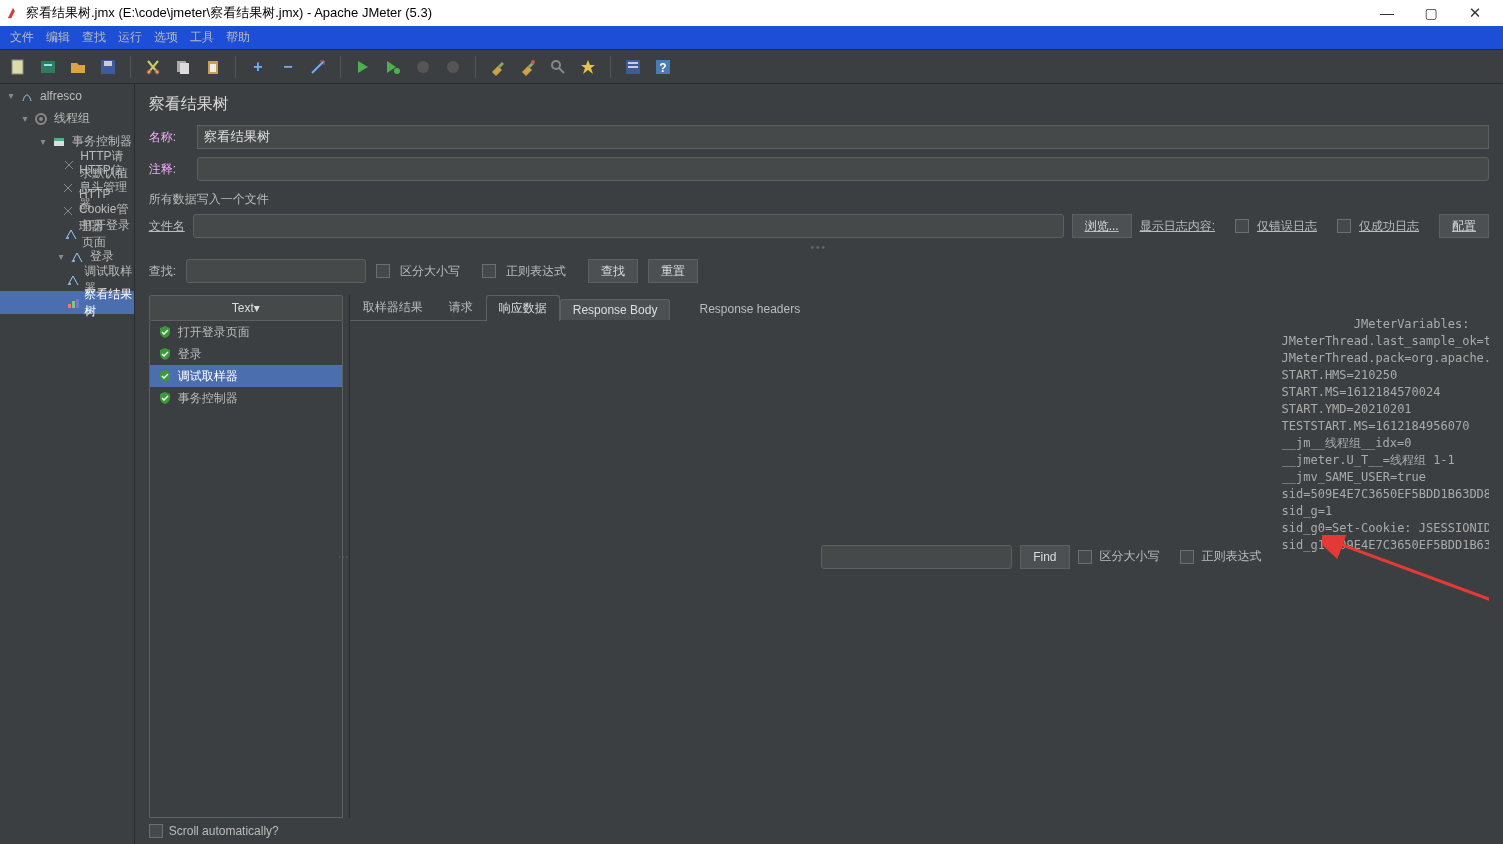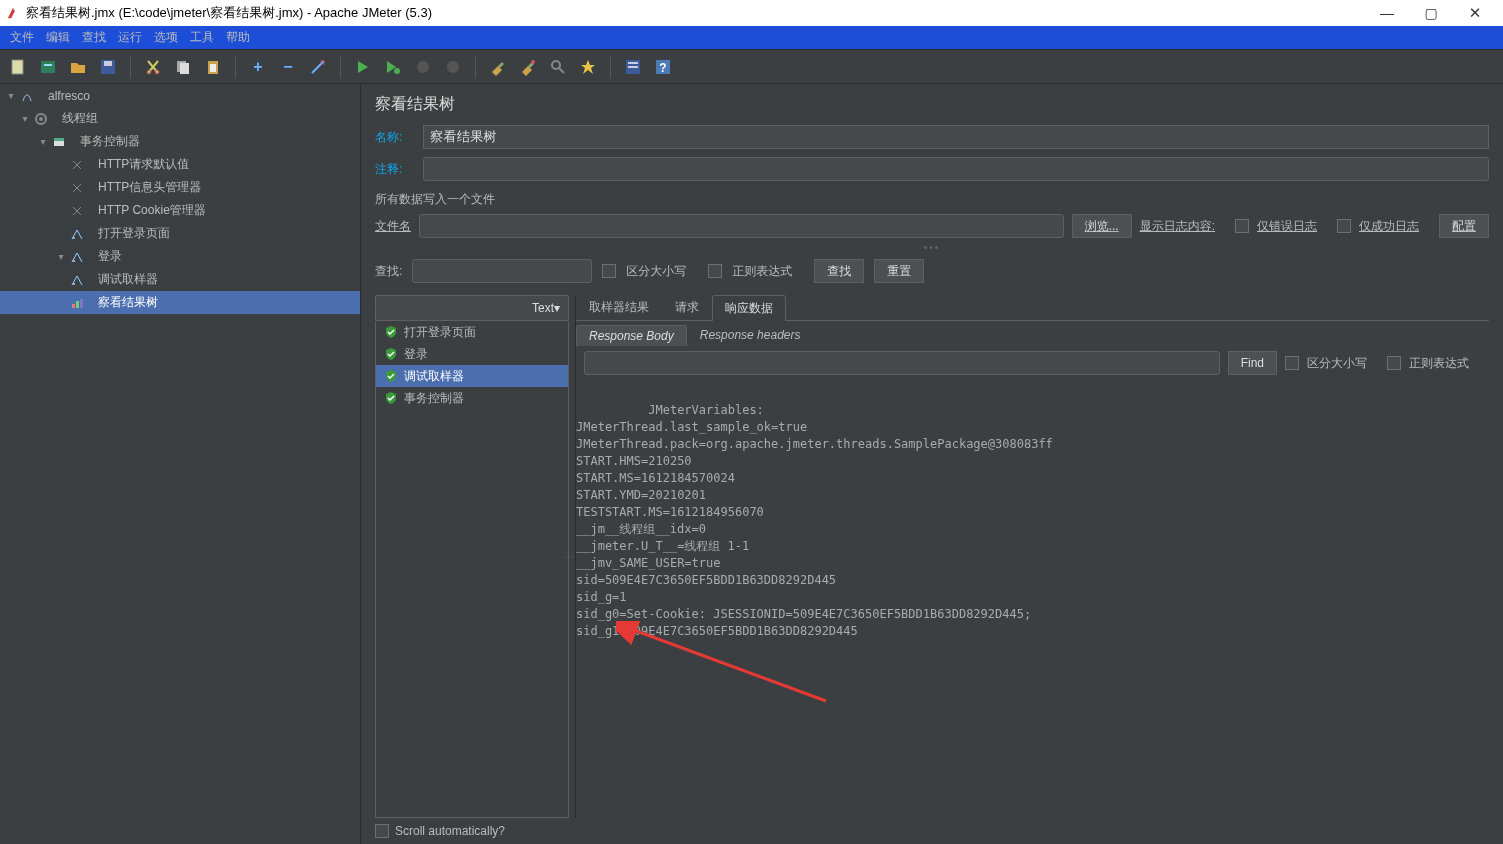--- a/index.html
+++ b/index.html
@@ -24,55 +24,55 @@
 
 .main { display: flex; height: calc(844px - 26px - 24px - 34px); }
 .tree-panel { width: 361px; background: #3c3f41; border-right: 1px solid #2b2b2b; overflow: auto; }
 .content-panel { flex: 1; background: #3c3f41; display: flex; flex-direction: column; }
 
 
 .tree-row { display: flex; align-items: center; height: 23px; padding-left: 4px; color: #bbbbbb; cursor: default; }
 .tree-row.selected { background: #4b6eaf; color: #ffffff; }
 .tree-row .tw { width: 14px; text-align: center; font-size: 10px; color: #888; }
 .tree-row .ic { width: 18px; height: 16px; display: flex; align-items: center; justify-content: center; margin-right: 4px; }
-.tree-row .lbl { font-size: 12px; margin-left: 8px; }
+.tree-row .lbl { font-size: 12px; }
 .ind1 { padding-left: 18px; } .ind2 { padding-left: 36px; } .ind3 { padding-left: 54px; } .ind4 { padding-left: 72px; }
 
 
 .ctitle { font-size: 16px; padding: 10px 14px 6px; color: #d9d9d9; }
 .form-row { display: flex; align-items: center; padding: 4px 14px; gap: 8px; }
-.form-row label { color: #0ea5e9; min-width: 40px; }
+.form-row label { color: #f0abfc; min-width: 40px; }
 .text-input { flex: 1; height: 24px; background: #45494a; border: 1px solid #5e6060; color: #ddd; padding: 0 6px; }
 .text-input.rounded { border-radius: 3px; }
 .section-label { color: #bbb; padding: 6px 14px 2px; }
 .file-row { display: flex; align-items: center; gap: 8px; padding: 4px 14px; text-decoration: underline; }
 .file-row .text-input { flex: 1; }
 .btn { height: 24px; background: #4c5052; border: 1px solid #5e6060; color: #ddd; padding: 0 12px; border-radius: 0; cursor: pointer; font-size: 12px; }
 .chk { width: 14px; height: 14px; border: 1px solid #6e6e6e; background: #45494a; }
 .chk-lbl { color: #bbb; margin-right: 12px; }
 .grip { text-align: center; color: #666; font-size: 10px; letter-spacing: 2px; }
 
 .search-row { display: flex; align-items: center; gap: 10px; padding: 6px 14px; }
 .search-row .text-input { width: 180px; flex: none; }
 
 .results-area { display: flex; flex: 1; padding: 6px 14px 0; gap: 0; min-height: 0; }
 .results-left { width: 194px; display: flex; flex-direction: column; }
-.select { height: 26px; background: #45494a; border: 1px solid #5e6060; color: #ddd; padding: 0 8px; display: flex; align-items: center; justify-content: flex-end; border-radius: 2px; }
+.select { height: 26px; background: #45494a; border: 1px solid #5e6060; color: #ddd; padding: 0 8px; display: flex; align-items: center; justify-content: center; border-radius: 2px; }
 .result-list { flex: 1; border: 1px solid #5e6060; border-top: none; background: #3c3f41; overflow: auto; }
 .res-item { display: flex; align-items: center; height: 22px; padding: 0 8px; gap: 6px; }
 .res-item.sel { background: #4b6eaf; color: #fff; }
 .shield { width: 14px; height: 14px; }
 
 .vgrip { width: 6px; text-align: center; color: #666; writing-mode: vertical-rl; font-size: 10px; user-select: none; }
 
-.results-right { flex: 1; display: flex; flex-direction: column; border-left: 1px solid #2b2b2b; }
+.results-right { flex: 1; display: flex; flex-direction: row; border-left: 1px solid #2b2b2b; }
 .tabs { display: flex; height: 26px; align-items: end; border-bottom: 1px solid #5e6060; }
 .tab { padding: 4px 12px; color: #bbb; border: 1px solid transparent; border-bottom: none; cursor: default; }
 .tab.active { border-color: #5e6060; background: #3c3f41; color: #ddd; border-radius: 3px 3px 0 0; position: relative; top: 1px; }
-.subtabs { display: flex; height: 24px; align-items: center; padding: 4px 0 0; gap: 0; font-style: italic; }
+.subtabs { display: flex; height: 24px; align-items: center; padding: 4px 0 0; gap: 16px; }
 .subtab { padding: 3px 12px; color: #bbb; border: 1px solid transparent; cursor: default; }
 .subtab.active { border: 1px solid #5e6060; border-bottom: none; background: #4c5052; color: #ddd; border-radius: 3px 3px 0 0; }
 .find-row { display: flex; align-items: center; gap: 8px; padding: 6px 8px; }
 .find-row .text-input { flex: 1; }
 .body-text { flex: 1; background: #3c3f41; color: #aaa; font-family: "Microsoft YaHei", monospace; font-size: 12px; white-space: pre; overflow: auto; padding: 4px 0; line-height: 17px; position: relative; }
 .arrow-svg { position: absolute; pointer-events: none; }
 .scroll-row { display: flex; align-items: center; gap: 6px; padding: 6px 14px; }
 svg { display: block; }
 </style>
 </head>

